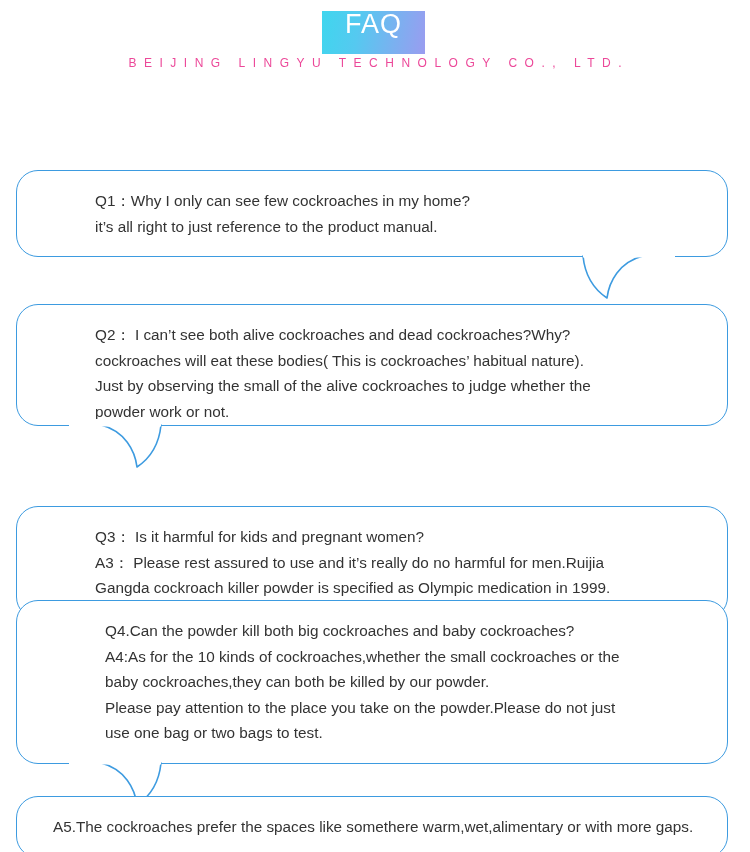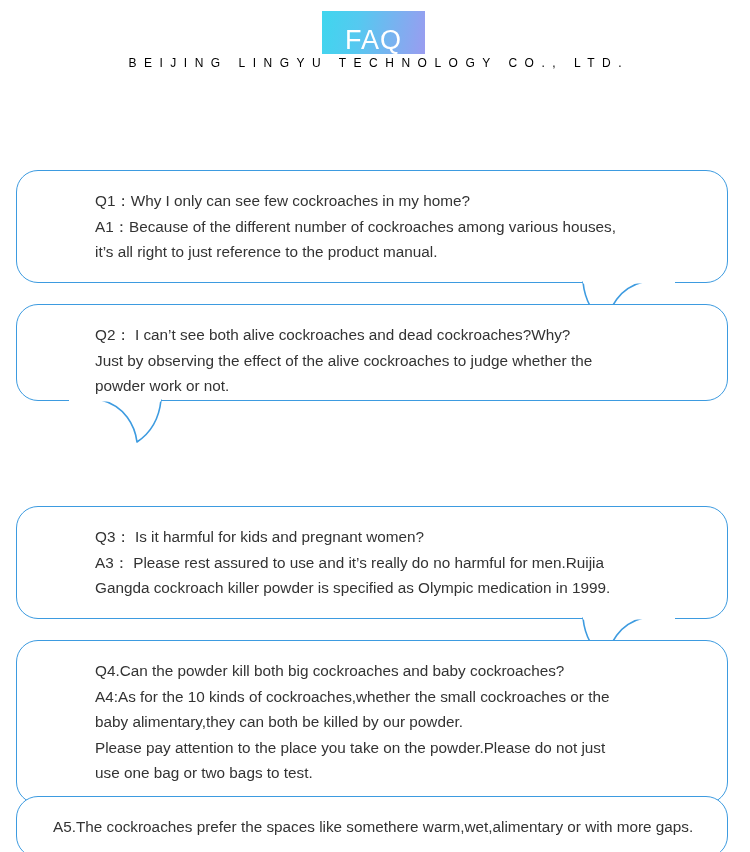--- a/index.html
+++ b/index.html
@@ -26,37 +26,37 @@
     height: 82px;
   }
   .faq-badge {
     position: absolute;
     left: 322px;
     top: 11px;
     width: 103px;
     height: 43px;
     background: linear-gradient(100deg, #3fd6ee 0%, #55c9f0 35%, #9a9cf0 100%);
     display: flex;
-    align-items: flex-end;
+    align-items: flex-start;
     justify-content: center;
   }
   .faq-badge span {
     color: #ffffff;
     font-size: 27px;
     font-weight: 400;
     letter-spacing: 1px;
     line-height: 1;
   }
   .company-line {
     position: absolute;
     top: 56px;
     left: 0;
     width: 750px;
     text-align: center;
-    color: #000000;
+    color: #ec4899;
     font-size: 12px;
     letter-spacing: 7.5px;
     text-indent: 7.5px;
     white-space: nowrap;
   }
 
   
   .bubbles {
     position: relative;
     width: 750px;
@@ -116,37 +116,37 @@
     <div class="faq-badge">
       <span>FAQ</span>
     </div>
     <div class="company-line">BEIJING LINGYU TECHNOLOGY CO., LTD.</div>
   </div>
 
   <div class="bubbles" id="bubble-host">
       <div class="bubble indent-standard" style="top: 88px;">
         <div class="bubble-text" style="padding-top: 17px; padding-bottom: 17px;">
           <span class="line">Q1：Why I only can see few cockroaches in my home?</span>
-          <span class="line">A1：Because of the different number of cockroaches among various houses,</span>
           <span class="line">it’s all right to just reference to the product manual.</span>
         </div>
         <div class="tail right">
           <div class="mask"></div>
           <svg width="120" height="46" viewBox="0 0 120 46">
             <g transform="">
               <path d="M14 2 C 16 22, 26 36, 38 44 C 40 28, 50 8, 74 2" fill="#ffffff" stroke="#3d9be0" stroke-width="1.6" stroke-linejoin="round" stroke-linecap="round"></path>
               <path d="M14 2 L 74 2" stroke="#ffffff" stroke-width="3"></path>
             </g>
           </svg>
         </div>
       </div>
       <div class="bubble indent-standard" style="top: 222px;">
         <div class="bubble-text" style="padding-top: 17px; padding-bottom: 1px;">
           <span class="line">Q2： I can’t see both alive cockroaches and dead cockroaches?Why?</span>
-          <span class="line">Just by observing the effect of the alive cockroaches to judge whether the</span>
+          <span class="line">cockroaches will eat these bodies( This is cockroaches’ habitual nature).</span>
+          <span class="line">Just by observing the small of the alive cockroaches to judge whether the</span>
           <span class="line">powder work or not.</span>
         </div>
         <div class="tail left">
           <div class="mask"></div>
           <svg width="120" height="46" viewBox="0 0 120 46">
             <g transform="scale(-1,1) translate(-120,0)">
               <path d="M14 2 C 16 22, 26 36, 38 44 C 40 28, 50 8, 74 2" fill="#ffffff" stroke="#3d9be0" stroke-width="1.6" stroke-linejoin="round" stroke-linecap="round"></path>
               <path d="M14 2 L 74 2" stroke="#ffffff" stroke-width="3"></path>
             </g>
           </svg>
@@ -161,25 +161,25 @@
         <div class="tail right">
           <div class="mask"></div>
           <svg width="120" height="46" viewBox="0 0 120 46">
             <g transform="">
               <path d="M14 2 C 16 22, 26 36, 38 44 C 40 28, 50 8, 74 2" fill="#ffffff" stroke="#3d9be0" stroke-width="1.6" stroke-linejoin="round" stroke-linecap="round"></path>
               <path d="M14 2 L 74 2" stroke="#ffffff" stroke-width="3"></path>
             </g>
           </svg>
         </div>
       </div>
-      <div class="bubble indent-standard" style="top: 558px;">
+      <div class="bubble indent-standard" style="top: 518px; padding-left: 10px;">
         <div class="bubble-text" style="padding-top: 17px; padding-bottom: 17px;">
           <span class="line">Q4.Can the powder kill both big cockroaches and baby cockroaches?</span>
           <span class="line">A4:As for the 10 kinds of cockroaches,whether the small cockroaches or the</span>
-          <span class="line">baby alimentary,they can both be killed by our powder.</span>
+          <span class="line">baby cockroaches,they can both be killed by our powder.</span>
           <span class="line">Please pay attention to the place you take on the powder.Please do not just</span>
           <span class="line">use one bag or two bags to test.</span>
         </div>
         <div class="tail left">
           <div class="mask"></div>
           <svg width="120" height="46" viewBox="0 0 120 46">
             <g transform="scale(-1,1) translate(-120,0)">
               <path d="M14 2 C 16 22, 26 36, 38 44 C 40 28, 50 8, 74 2" fill="#ffffff" stroke="#3d9be0" stroke-width="1.6" stroke-linejoin="round" stroke-linecap="round"></path>
               <path d="M14 2 L 74 2" stroke="#ffffff" stroke-width="3"></path>
             </g>

